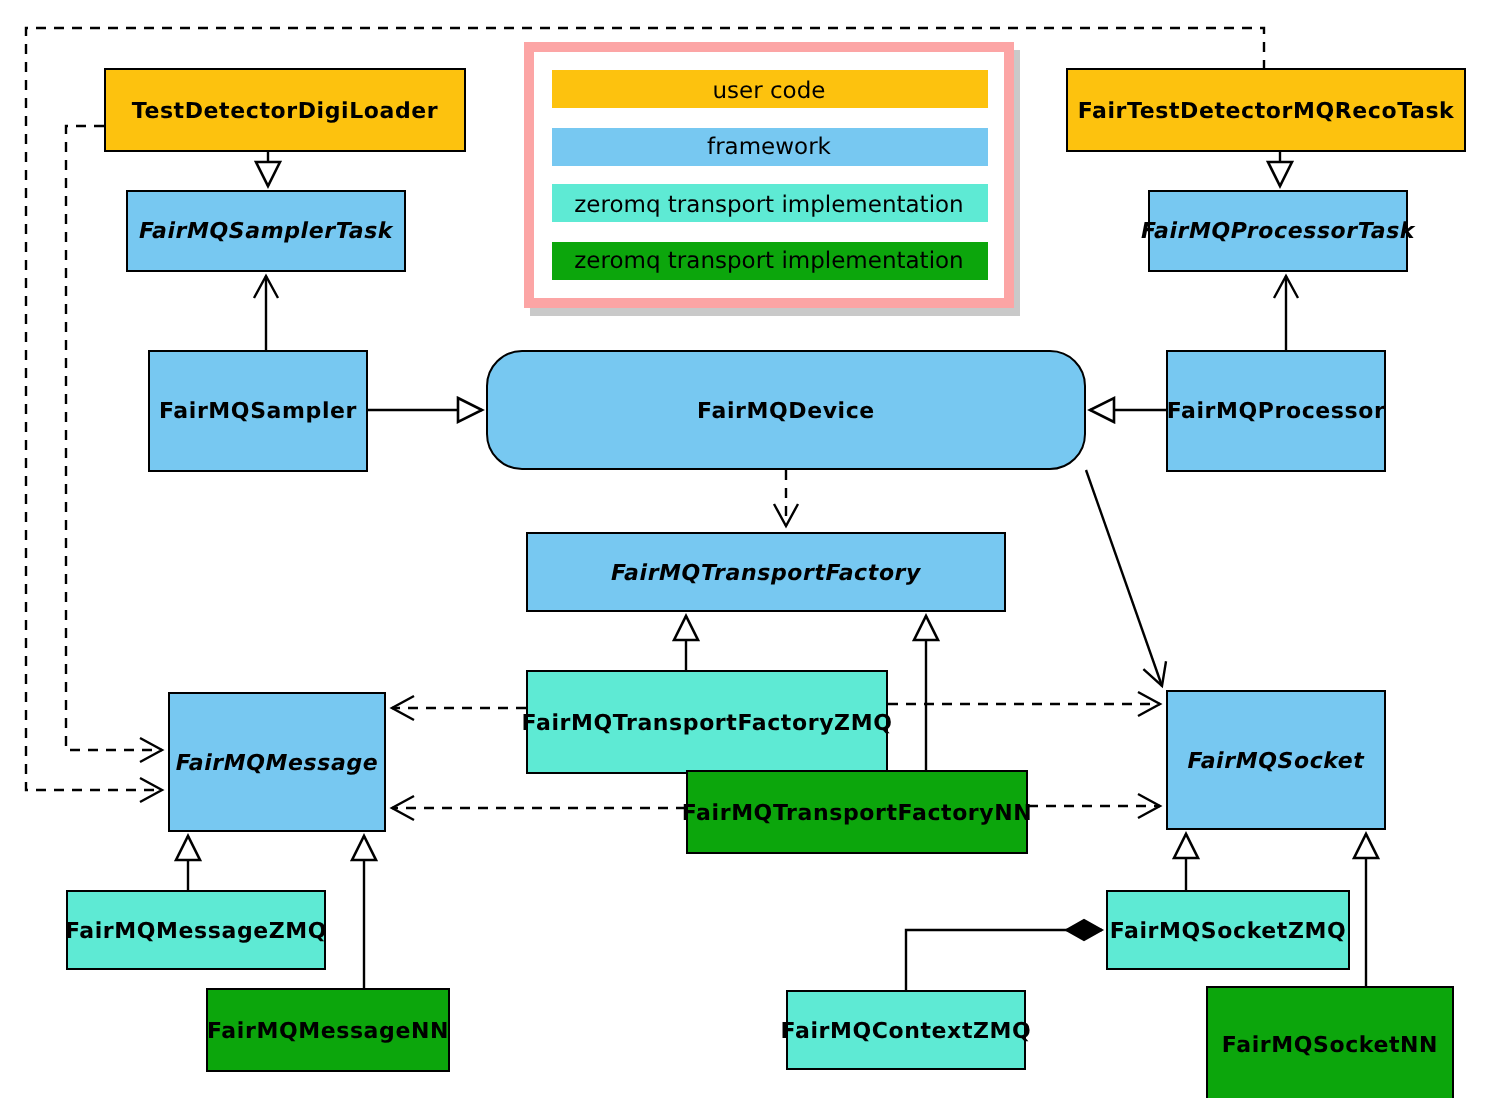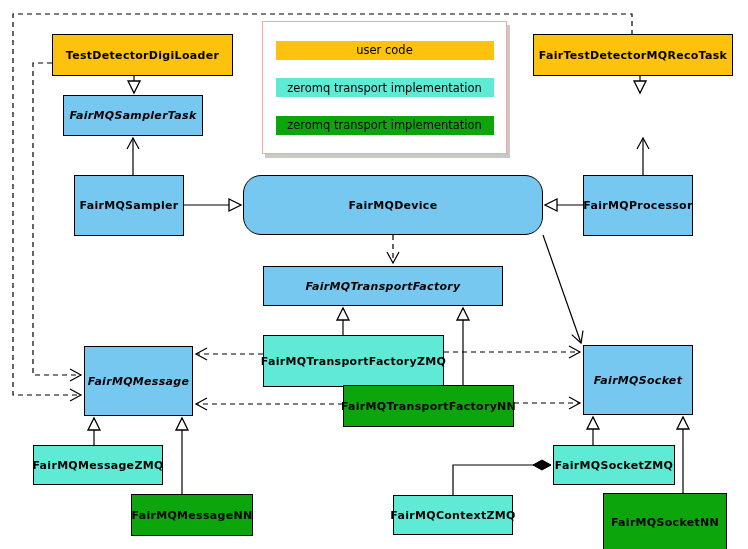--- a/index.html
+++ b/index.html
@@ -27,29 +27,29 @@
   .n-processortask{left:574px;top:95px;width:130px;height:41px;}
   .n-sampler{left:74px;top:175px;width:110px;height:61px;}
   .n-device{left:243px;top:175px;width:300px;height:60px;border-radius:18px;}
   .n-processor{left:583px;top:175px;width:110px;height:61px;}
   .n-factory{left:263px;top:266px;width:240px;height:40px;}
   .n-factoryzmq{left:263px;top:335px;width:181px;height:52px;}
   .n-factorynn{left:343px;top:385px;width:171px;height:42px;}
   .n-message{left:84px;top:346px;width:109px;height:70px;}
   .n-socket{left:583px;top:345px;width:110px;height:70px;}
   .n-messagezmq{left:33px;top:445px;width:130px;height:40px;}
-  .n-messagenn{left:103px;top:494px;width:122px;height:42px;margin-left:28px;}
+  .n-messagenn{left:103px;top:494px;width:122px;height:42px;}
   .n-socketzmq{left:553px;top:445px;width:122px;height:40px;}
   .n-contextzmq{left:393px;top:495px;width:120px;height:40px;}
   .n-socketnn{left:603px;top:493px;width:124px;height:58px;}
 
   
   .legend{
     position:absolute;left:262px;top:21px;width:245px;height:133px;
-    background:#fff;border:1px solid #fca5a5;box-sizing:border-box;
+    background:#fff;border:5px solid #fca5a5;box-sizing:border-box;
     display:flex;flex-direction:column;justify-content:space-evenly;align-items:center;
     box-shadow:3px 4px 0 #c9c9c9;
   }
   .legend-item{
     width:218px;height:19px;display:flex;align-items:center;justify-content:center;
     font-size:11.5px;font-weight:normal;color:#000;white-space:nowrap;
   }
 </style>
 </head>
 <body>
@@ -100,31 +100,35 @@
 
     <g stroke="#000" stroke-width="1.2" fill="none">
       <path d="M453,495 L453,465 L551,465" marker-end="url(#dia)"></path>
     </g>
   </svg>
 
   <div class="legend">
     <div class="legend-item c-user">
       <span>user code</span>
     </div>
+    <div class="legend-item c-framework">
+      <span>framework</span>
+    </div>
     <div class="legend-item c-zeromq">
       <span>zeromq transport implementation</span>
     </div>
     <div class="legend-item c-nanomsg">
       <span>zeromq transport implementation</span>
     </div>
   </div>
 
   <div class="node c-user n-digiloader">TestDetectorDigiLoader</div>
   <div class="node c-user n-recotask">FairTestDetectorMQRecoTask</div>
   <div class="node c-framework abstract n-samplertask">FairMQSamplerTask</div>
+  <div class="node c-framework abstract n-processortask">FairMQProcessorTask</div>
   <div class="node c-framework n-sampler">FairMQSampler</div>
   <div class="node c-framework n-device">FairMQDevice</div>
   <div class="node c-framework n-processor">FairMQProcessor</div>
   <div class="node c-framework abstract n-factory">FairMQTransportFactory</div>
   <div class="node c-zeromq n-factoryzmq">FairMQTransportFactoryZMQ</div>
   <div class="node c-nanomsg n-factorynn">FairMQTransportFactoryNN</div>
   <div class="node c-framework abstract n-message">FairMQMessage</div>
   <div class="node c-framework abstract n-socket">FairMQSocket</div>
   <div class="node c-zeromq n-messagezmq">FairMQMessageZMQ</div>
   <div class="node c-nanomsg n-messagenn">FairMQMessageNN</div>

